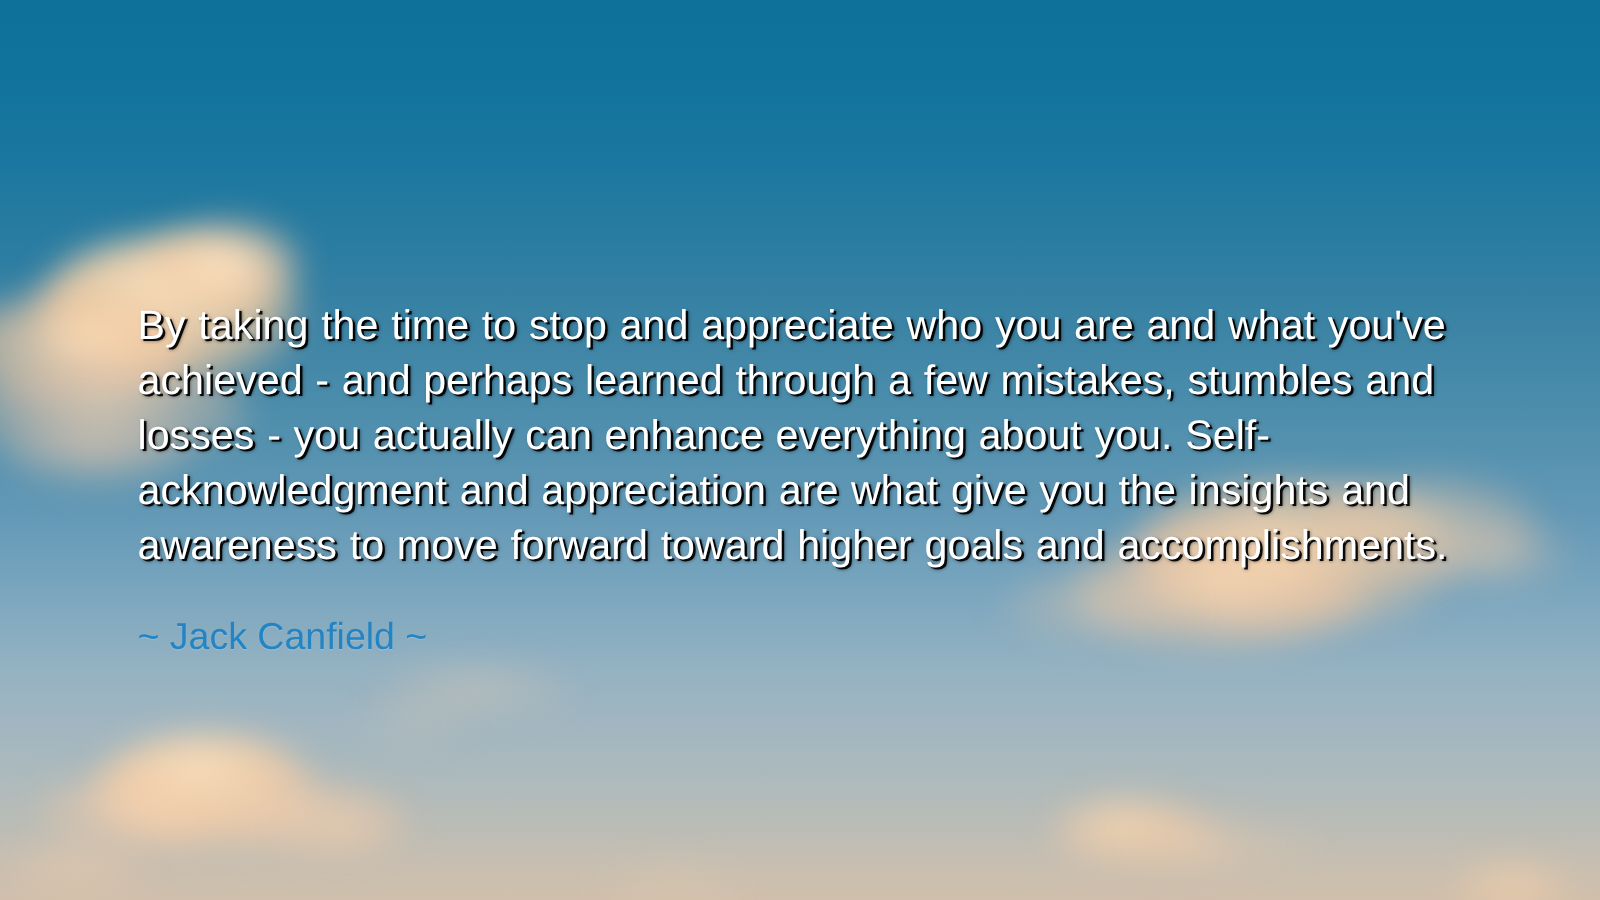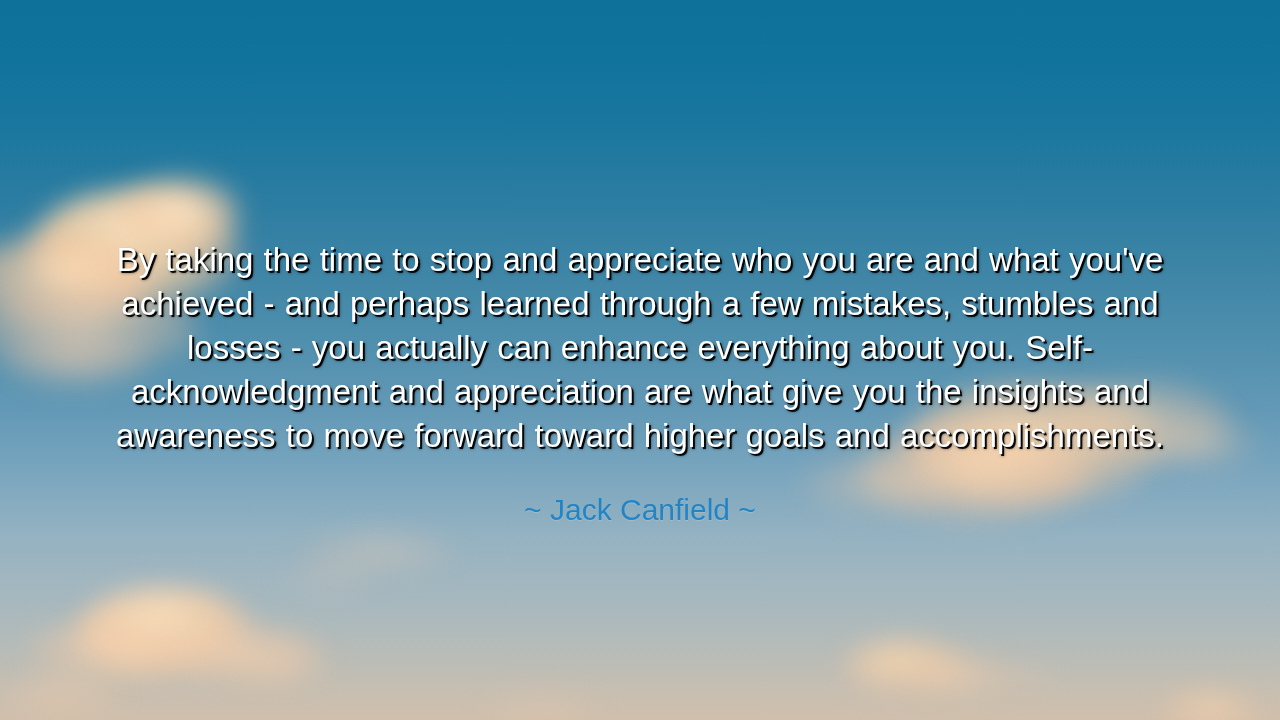--- a/index.html
+++ b/index.html
@@ -101,21 +101,21 @@
   .c5c{ left:470px; top:690px; width:140px; height:40px;
         background:radial-gradient(ellipse at 50% 45%, rgba(252,216,184,.26) 0%, rgba(246,202,170,0) 70%); }
 
   
   #quote-block{
     position:absolute;
     left:50%;
     top:238px;
     transform:translateX(-50%);
     width:1060px;
-    text-align:center;
+    text-align:left;
   }
   #quote-text{
     font-size:33px;
     line-height:44px;
     color:#ffffff;
     letter-spacing:0px;
     word-spacing:1px;
     text-shadow:
        2px 2px 0 rgba(0,0,0,.92),
        2px 2px 3px rgba(0,0,0,.55);

